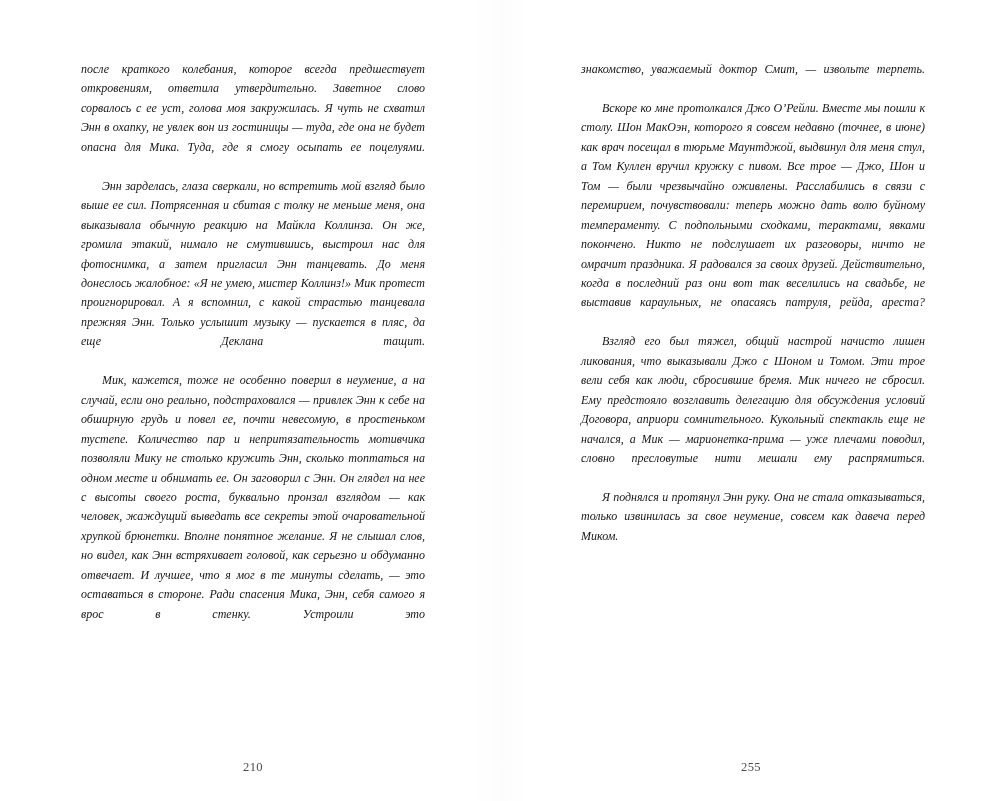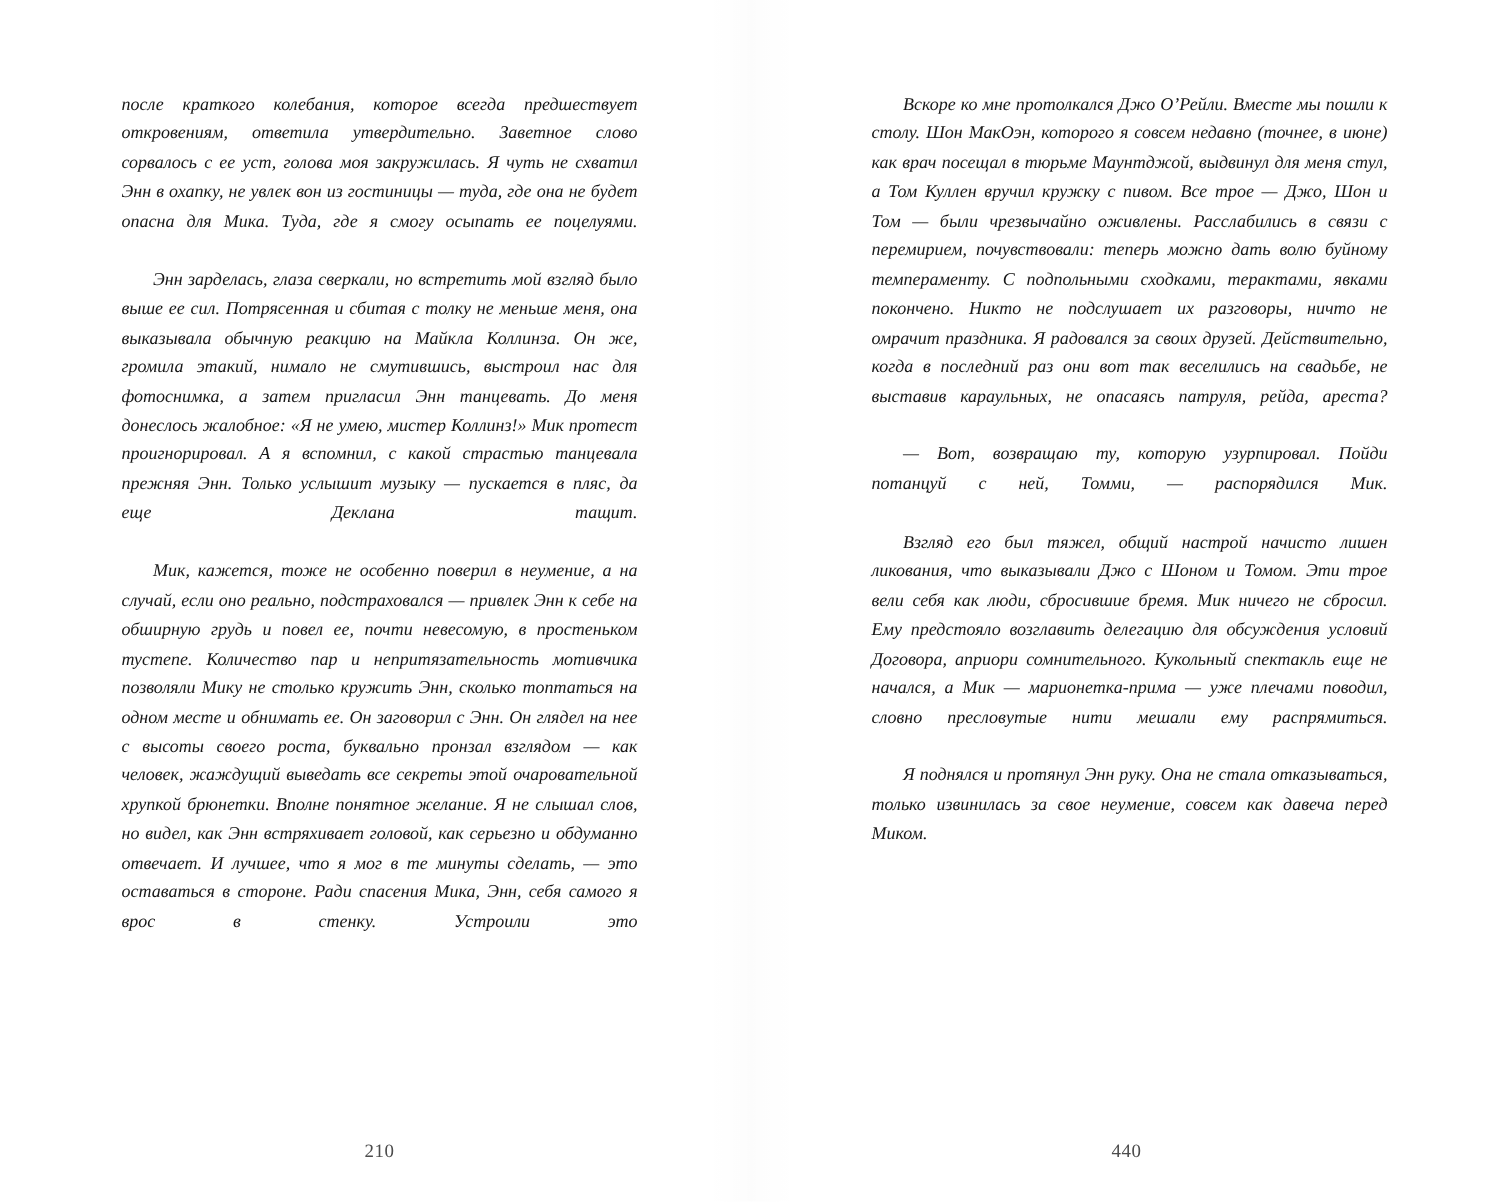--- a/index.html
+++ b/index.html
@@ -99,22 +99,22 @@
   <div id="paper-left"></div>
   <div id="paper-right"></div>
   <div class="gutter-shade"></div>
 
   <div class="column" id="column-left">
       <p class="para no-indent">после краткого колебания, которое всегда предшествует откровениям, ответила утвердительно. Заветное слово сорвалось с ее уст, голова моя закружилась. Я чуть не схватил Энн в охапку, не увлек вон из гостиницы — туда, где она не будет опасна для Мика. Туда, где я смогу осыпать ее поцелуями.</p>
       <p class="para">Энн зарделась, глаза сверкали, но встретить мой взгляд было выше ее сил. Потрясенная и сбитая с толку не меньше меня, она выказывала обычную реакцию на Майкла Коллинза. Он же, громила этакий, нимало не смутившись, выстроил нас для фотоснимка, а затем пригласил Энн танцевать. До меня донеслось жалобное: «Я не умею, мистер Коллинз!» Мик протест проигнорировал. А я вспомнил, с какой страстью танцевала прежняя Энн. Только услышит музыку — пускается в пляс, да еще Деклана тащит.</p>
       <p class="para">Мик, кажется, тоже не особенно поверил в неумение, а на случай, если оно реально, подстраховался — привлек Энн к себе на обширную грудь и повел ее, почти невесомую, в простеньком тустепе. Количество пар и непритязательность мотивчика позволяли Мику не столько кружить Энн, сколько топтаться на одном месте и обнимать ее. Он заговорил с Энн. Он глядел на нее с высоты своего роста, буквально пронзал взглядом — как человек, жаждущий выведать все секреты этой очаровательной хрупкой брюнетки. Вполне понятное желание. Я не слышал слов, но видел, как Энн встряхивает головой, как серьезно и обдуманно отвечает. И лучшее, что я мог в те минуты сделать, — это оставаться в стороне. Ради спасения Мика, Энн, себя самого я врос в стенку. Устроили это</p>
     </div>
   <div class="column" id="column-right">
+      <p class="para no-indent">знакомство, уважаемый доктор Смит, — извольте терпеть.</p>
       <p class="para">Вскоре ко мне протолкался Джо О’Рейли. Вместе мы пошли к столу. Шон МакОэн, которого я совсем недавно (точнее, в июне) как врач посещал в тюрьме Маунтджой, выдвинул для меня стул, а Том Куллен вручил кружку с пивом. Все трое — Джо, Шон и Том — были чрезвычайно оживлены. Расслабились в связи с перемирием, почувствовали: теперь можно дать волю буйному темпераменту. С подпольными сходками, терактами, явками покончено. Никто не подслушает их разговоры, ничто не омрачит праздника. Я радовался за своих друзей. Действительно, когда в последний раз они вот так веселились на свадьбе, не выставив караульных, не опасаясь патруля, рейда, ареста?</p>
-      <p class="para">— Вот, возвращаю ту, которую узурпировал. Пойди потанцуй с ней, Томми, — распорядился Мик.</p>
       <p class="para">Взгляд его был тяжел, общий настрой начисто лишен ликования, что выказывали Джо с Шоном и Томом. Эти трое вели себя как люди, сбросившие бремя. Мик ничего не сбросил. Ему предстояло возглавить делегацию для обсуждения условий Договора, априори сомнительного. Кукольный спектакль еще не начался, а Мик — марионетка-прима — уже плечами поводил, словно пресловутые нити мешали ему распрямиться.</p>
       <p class="para">Я поднялся и протянул Энн руку. Она не стала отказываться, только извинилась за свое неумение, совсем как давеча перед Миком.</p>
     </div>
 
   <div class="folio" id="folio-left">210</div>
-  <div class="folio" id="folio-right">440</div>
+  <div class="folio" id="folio-right">255</div>
 
 </div>
 
 </body></html>

